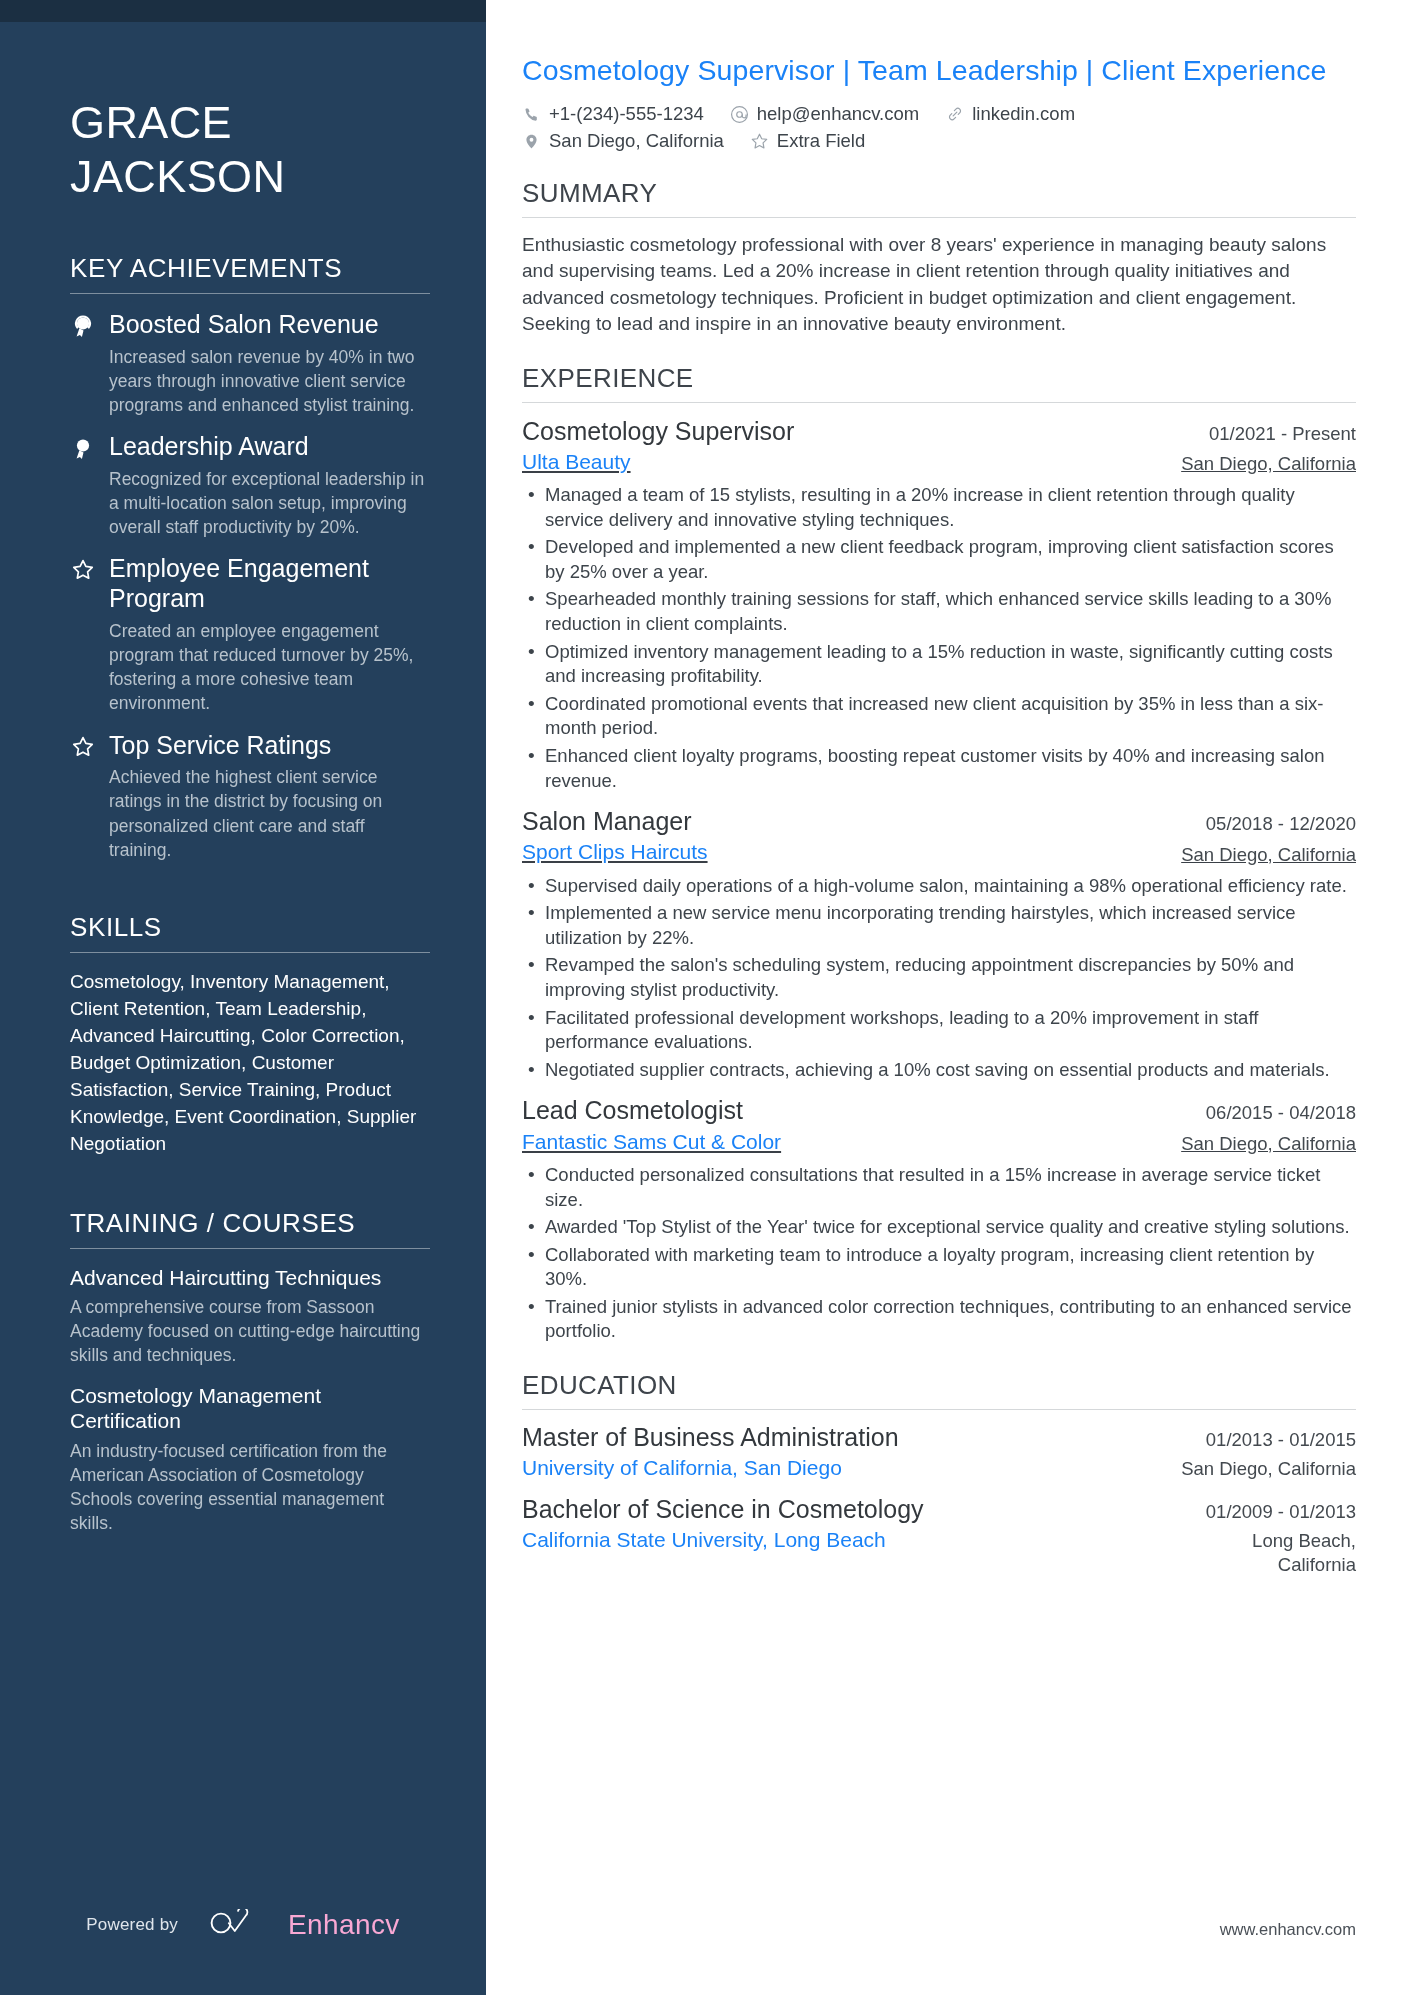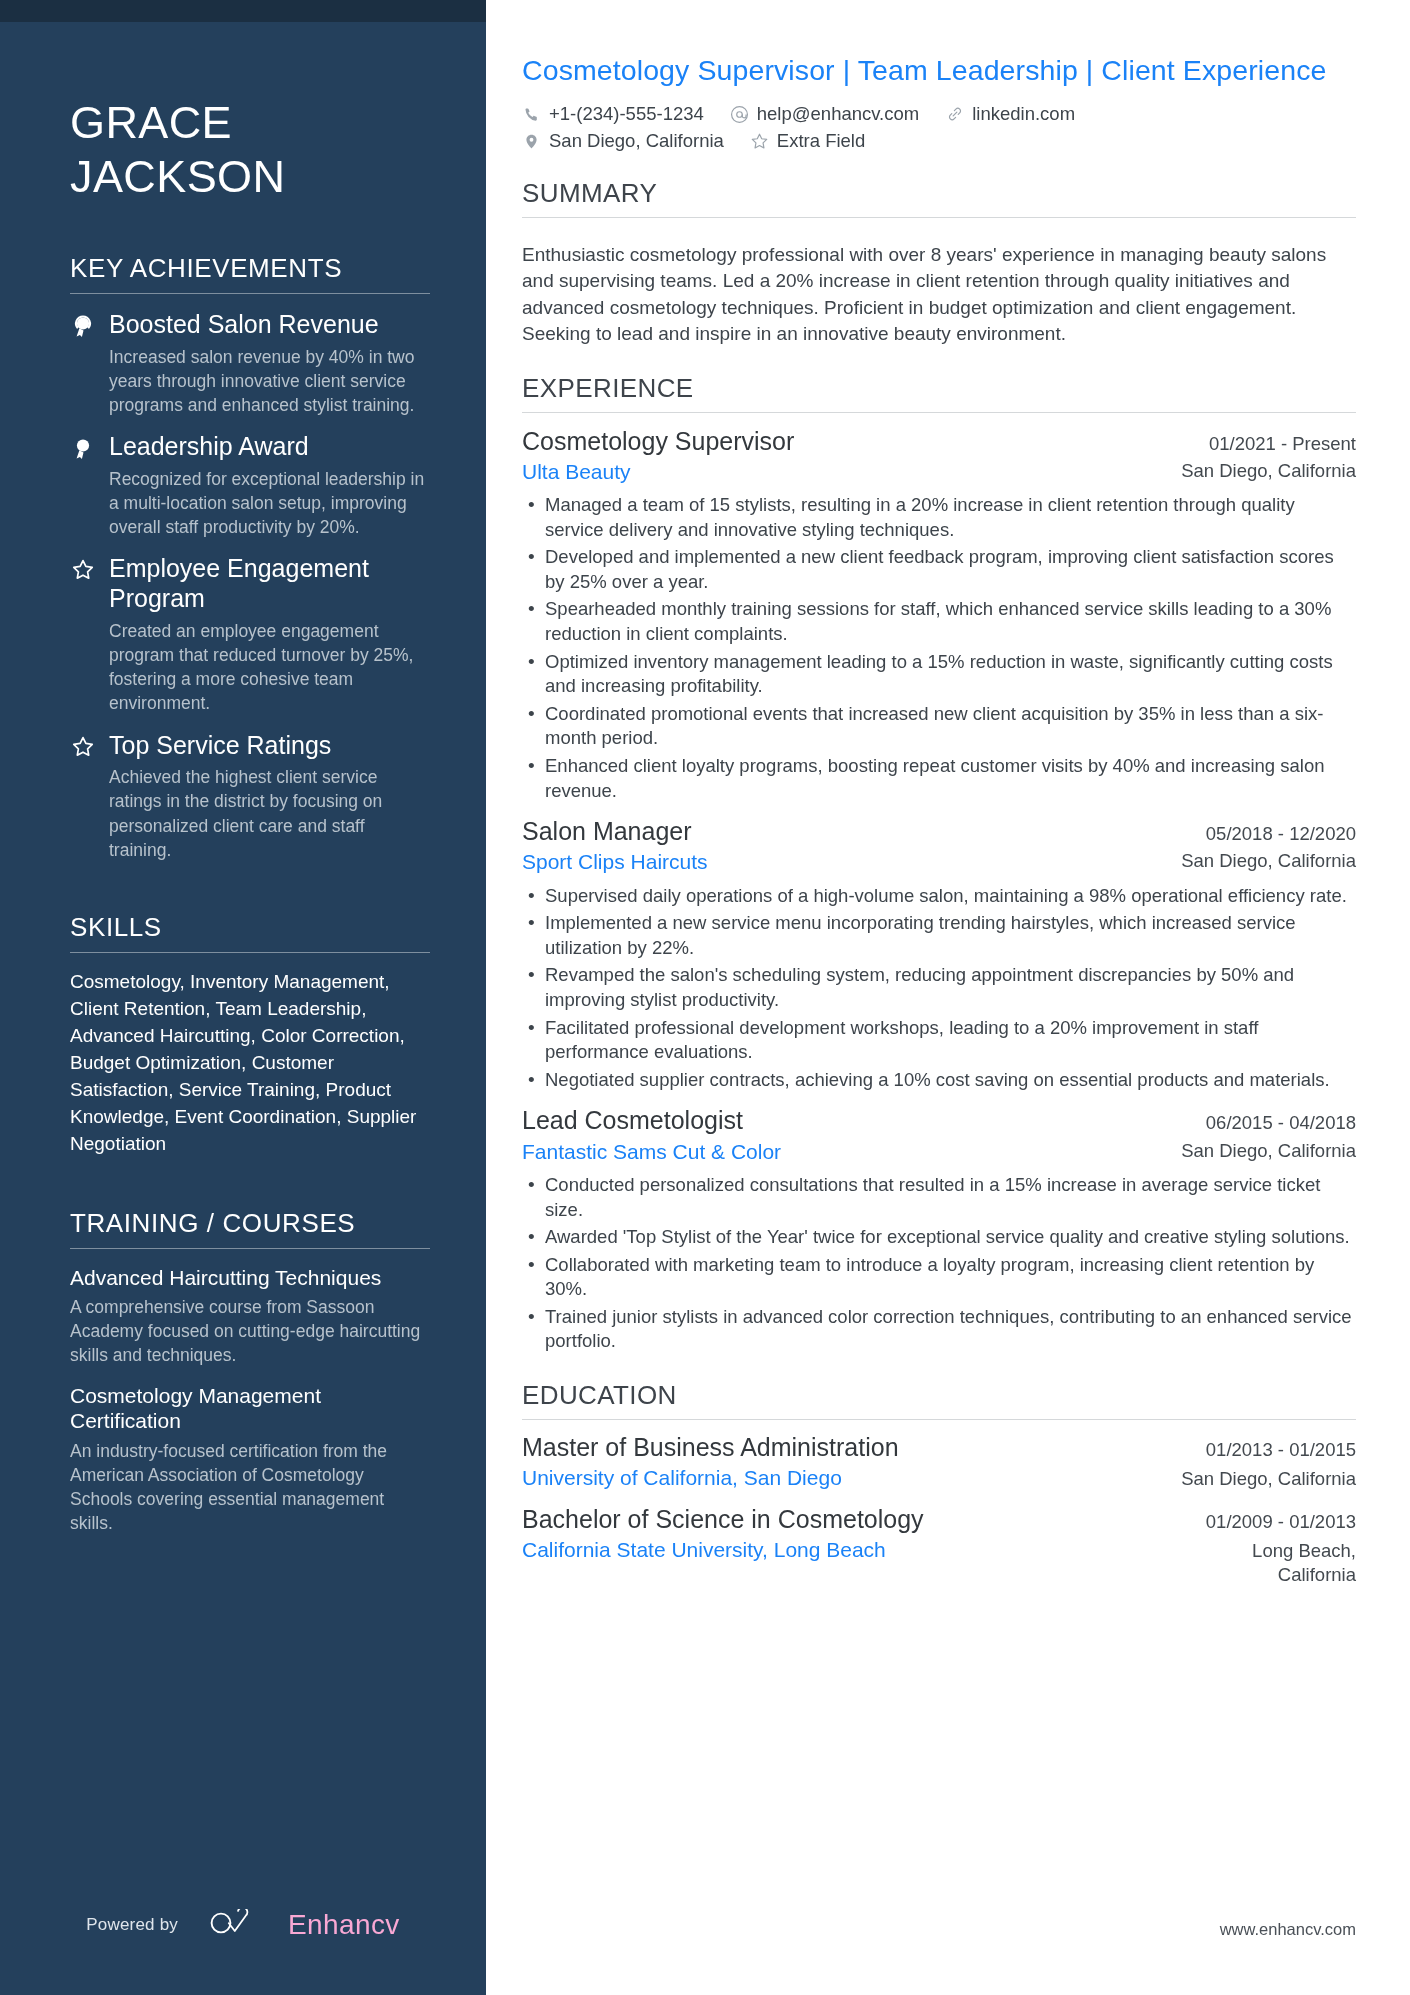--- a/index.html
+++ b/index.html
@@ -97,29 +97,29 @@
 
   
   .sec { margin-top: 26px; }
   .sec-title {
     font-size: 26px; color: #3e444b; font-weight: 400; letter-spacing: .4px;
     padding-bottom: 8px;
   }
   .sec-rule { height: 1px; background: #d5d8da; width: 100%; }
 
   .summary-text {
-    margin-top: 24px; font-size: 19px; line-height: 1.37; color: #3d444b;
+    margin-top: 14px; font-size: 19px; line-height: 1.37; color: #3d444b;
   }
 
   
   .entry { margin-top: 13px; }
   .entry-head { display: flex; justify-content: space-between; align-items: baseline; }
   .entry-role { font-size: 25px; color: #33383d; font-weight: 400; line-height: 1.25; }
   .entry-date { font-size: 18.5px; color: #43494f; white-space: nowrap; padding-left: 14px; }
-  .entry-sub { display: flex; justify-content: space-between; align-items: flex-start; margin-top: 2px; }
+  .entry-sub { display: flex; justify-content: space-between; align-items: flex-end; margin-top: 2px; text-decoration: underline; }
   .entry-company { font-size: 21px; color: #1a82f7; line-height: 1.25; }
   .entry-loc { font-size: 18.5px; color: #43494f; white-space: nowrap; padding-left: 14px; text-align: right; line-height: 1.25; }
 
   ul.bullets { list-style: none; margin-top: 8px; }
   ul.bullets li {
     position: relative; padding-left: 23px; font-size: 18.5px;
     line-height: 1.33; color: #3d444b; margin-bottom: 3px;
   }
   ul.bullets li::before {
     content: "•"; position: absolute; left: 6px; top: -1px;

